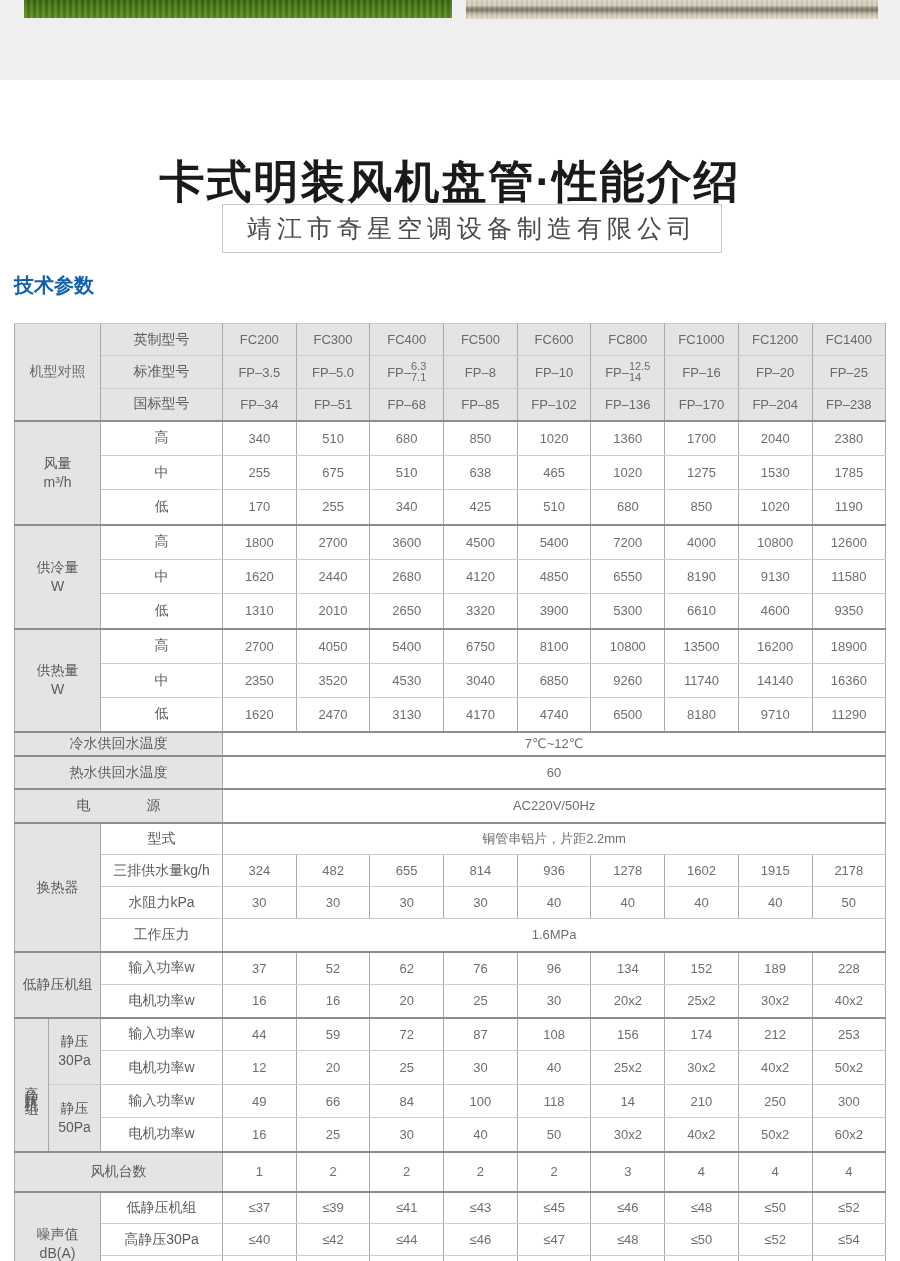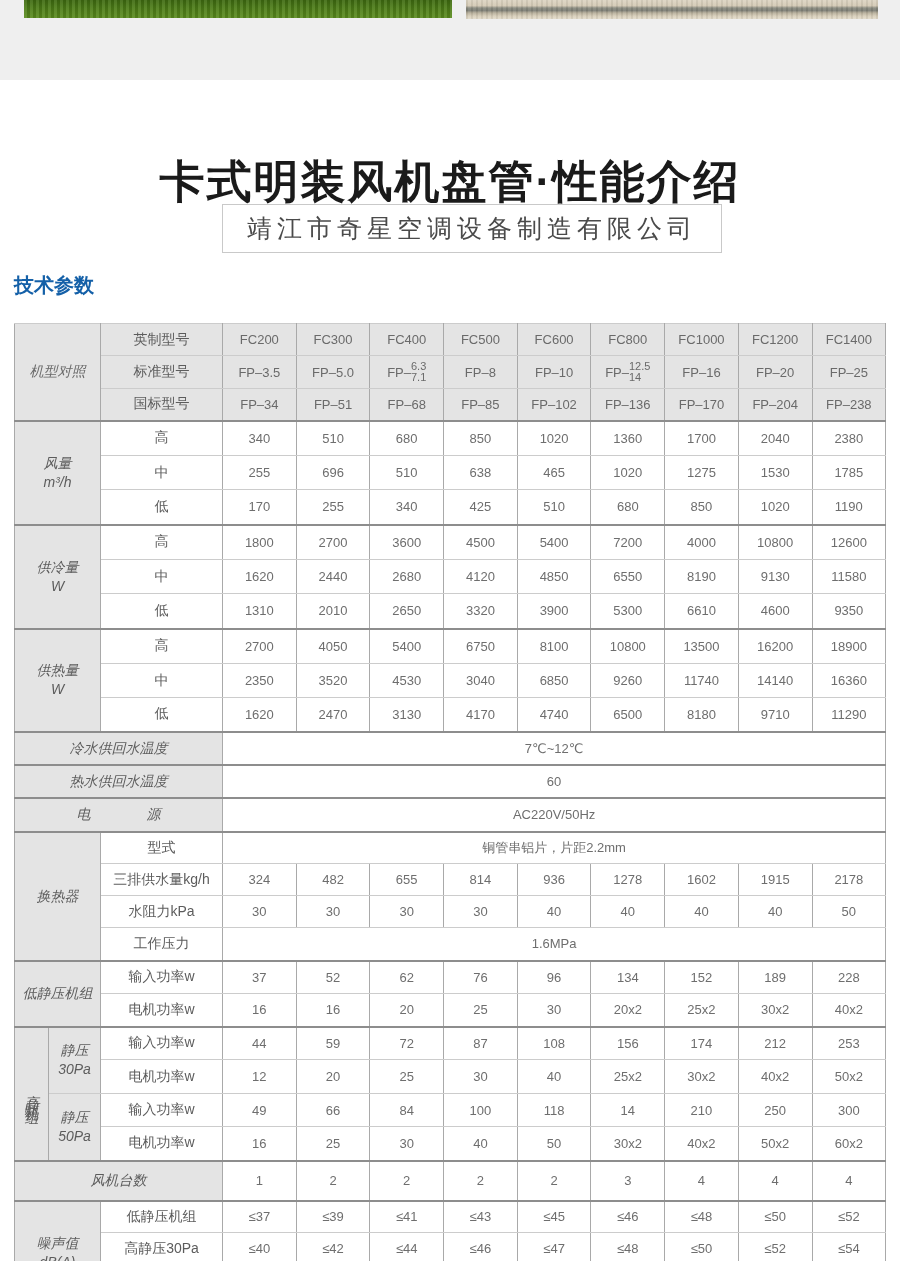--- a/index.html
+++ b/index.html
@@ -37,21 +37,21 @@
   }
   
   .spec-table { position:absolute; top:323px; left:14px; }
   table { border-collapse:collapse; table-layout:fixed; width:872px; border:1px solid #8d8d8d; }
   td {
     border-left:1px solid #a9a9a9; border-right:1px solid #a9a9a9;
     border-top:1px solid #cccccc; border-bottom:1px solid #cccccc;
     text-align:center; vertical-align:middle; padding:0 2px; overflow:hidden;
   }
   tr.gs td { border-top:2px solid #8d8d8d; }       
-  .g  { background:#e4e4e4; color:#5c5c5c; font-size:14px; line-height:1.35;font-style:italic; }
+  .g  { background:#e4e4e4; color:#5c5c5c; font-size:14px; line-height:1.35; }
   .sl { background:#ffffff; color:#5c5c5c; font-size:14px; }
   .val{ background:#ffffff; color:#6e6e6e; font-size:13px; }
   tr.hdr td { background:#e4e4e4; color:#6a6a6a; }
   tr.hdr td.sl { color:#5c5c5c; }
   .stack { display:inline-flex; flex-direction:column; font-size:11px; line-height:11px; text-align:left; vertical-align:middle; }
   .fp-pre { vertical-align:middle; }
   .vert {
     writing-mode:vertical-rl; text-orientation:upright; margin:0 auto;
     font-size:14px; color:#5c5c5c; letter-spacing:4px;
   }
@@ -149,21 +149,21 @@
             <td class="val">850</td>
             <td class="val">1020</td>
             <td class="val">1360</td>
             <td class="val">1700</td>
             <td class="val">2040</td>
             <td class="val">2380</td>
           </tr>
       <tr style="height:34px">
         <td class="sl">中</td>
       <td class="val">255</td>
-            <td class="val">696</td>
+            <td class="val">675</td>
             <td class="val">510</td>
             <td class="val">638</td>
             <td class="val">465</td>
             <td class="val">1020</td>
             <td class="val">1275</td>
             <td class="val">1530</td>
             <td class="val">1785</td>
           </tr>
       <tr style="height:35px">
         <td class="sl">低</td>
@@ -253,21 +253,21 @@
             <td class="val">2470</td>
             <td class="val">3130</td>
             <td class="val">4170</td>
             <td class="val">4740</td>
             <td class="val">6500</td>
             <td class="val">8180</td>
             <td class="val">9710</td>
             <td class="val">11290</td>
           </tr>
 
-      <tr class="gs" style="height:33px">
+      <tr class="gs" style="height:24px">
         <td class="g" colspan="3">冷水供回水温度</td>
         <td class="val" colspan="9">7℃~12℃</td>
       </tr>
       <tr class="gs" style="height:33px">
         <td class="g" colspan="3">热水供回水温度</td>
         <td class="val" colspan="9">60</td>
       </tr>
       <tr class="gs" style="height:34px">
         <td class="g" colspan="3">电　　　　源</td>
         <td class="val" colspan="9">AC220V/50Hz</td>

